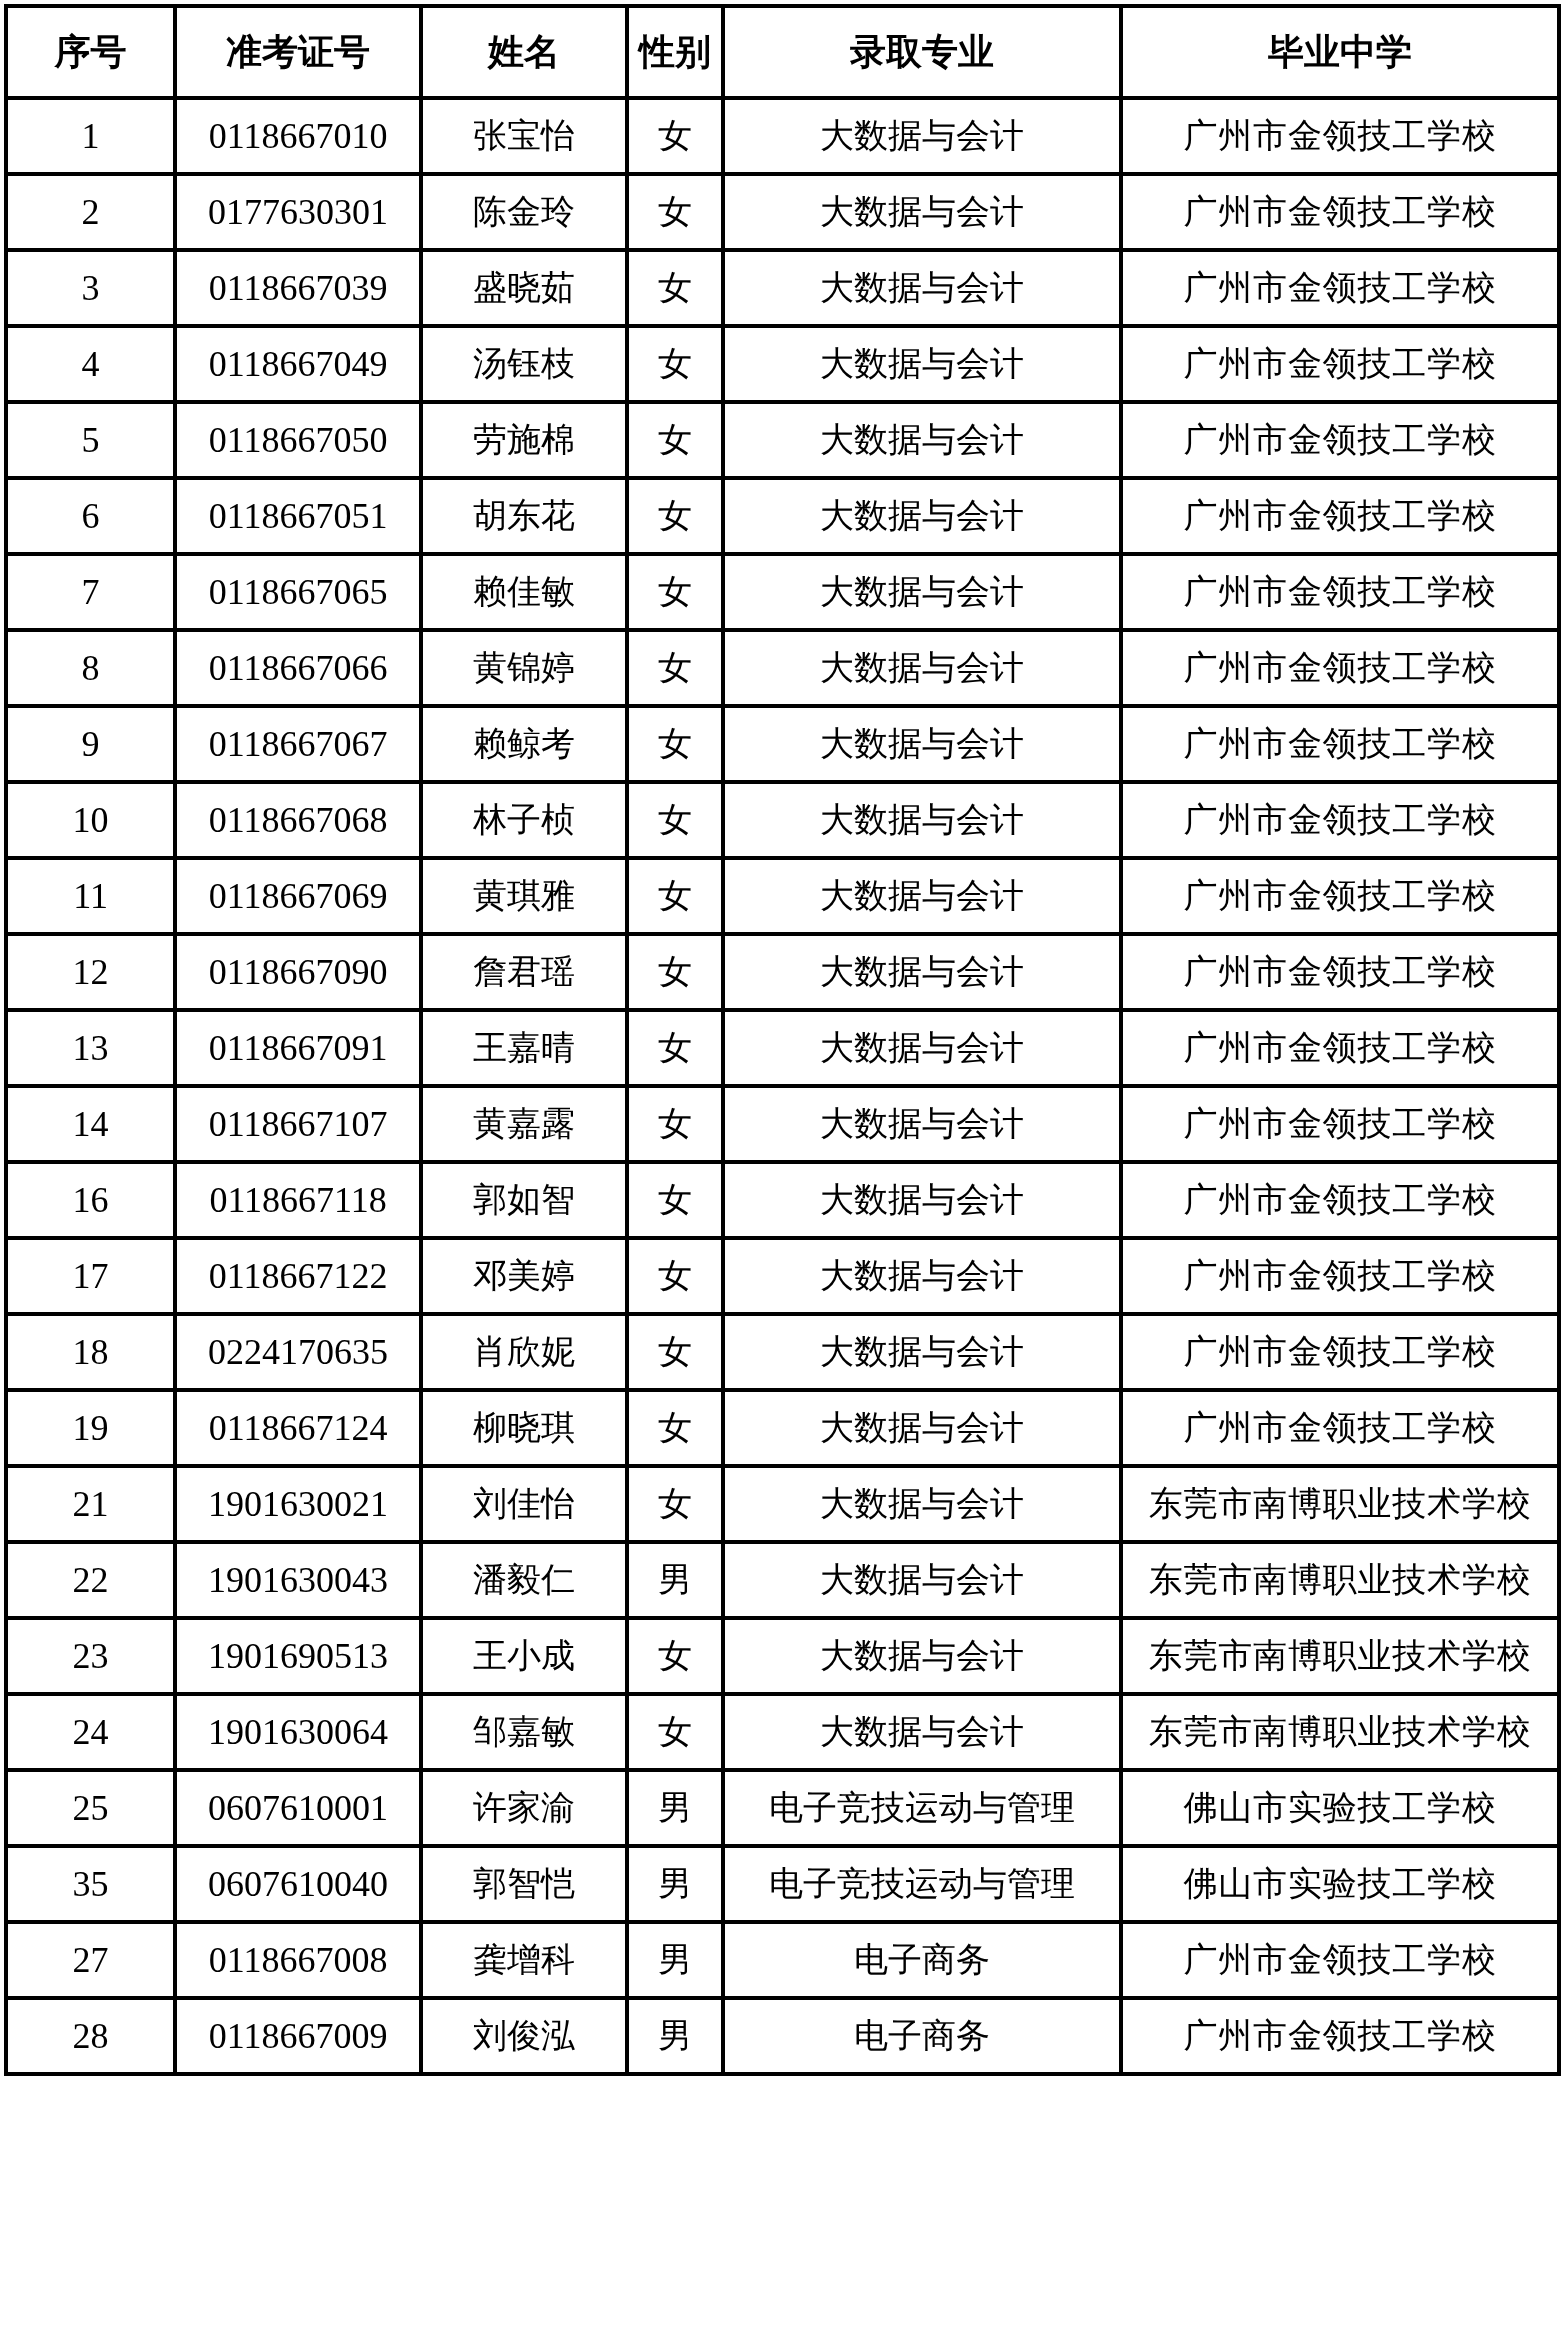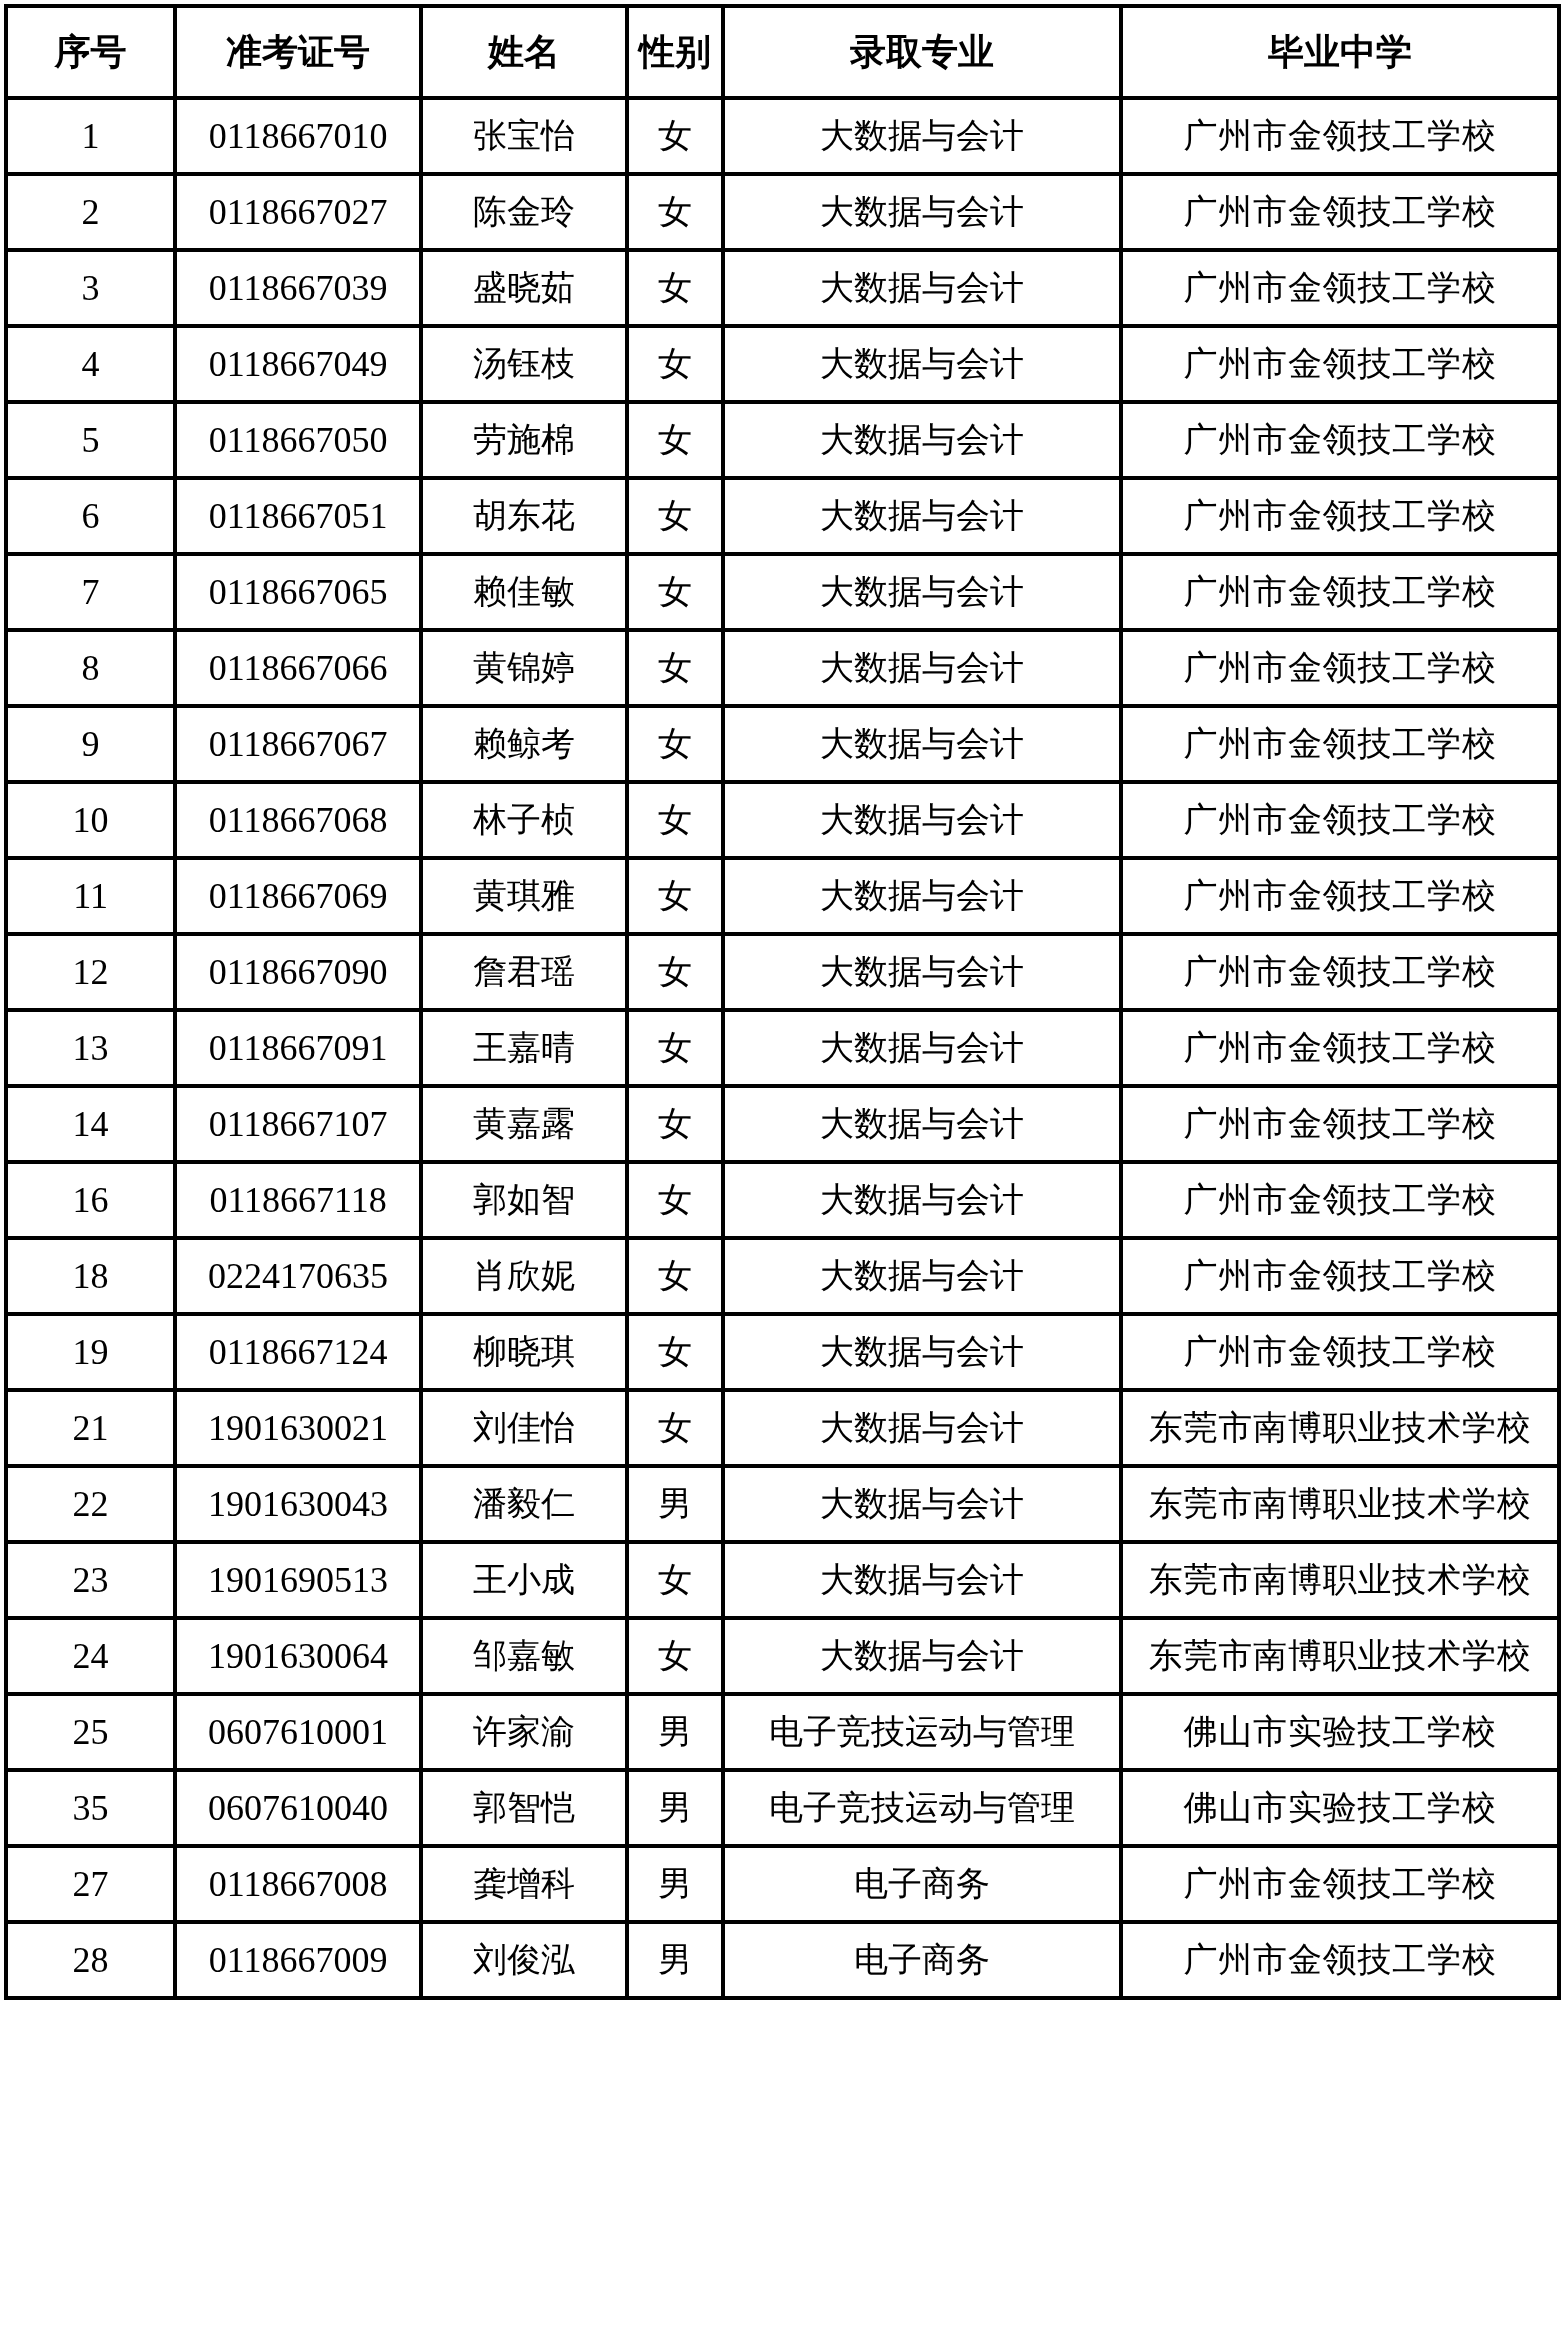--- a/index.html
+++ b/index.html
@@ -89,21 +89,21 @@
         <tr>
           <td class="num">1</td>
           <td class="ticket">0118667010</td>
           <td class="name">张宝怡</td>
           <td class="gender">女</td>
           <td class="major">大数据与会计</td>
           <td class="school">广州市金领技工学校</td>
         </tr>
         <tr>
           <td class="num">2</td>
-          <td class="ticket">0118667027</td>
+          <td class="ticket">0177630301</td>
           <td class="name">陈金玲</td>
           <td class="gender">女</td>
           <td class="major">大数据与会计</td>
           <td class="school">广州市金领技工学校</td>
         </tr>
         <tr>
           <td class="num">3</td>
           <td class="ticket">0118667039</td>
           <td class="name">盛晓茹</td>
           <td class="gender">女</td>
@@ -195,20 +195,28 @@
           <td class="ticket">0118667107</td>
           <td class="name">黄嘉露</td>
           <td class="gender">女</td>
           <td class="major">大数据与会计</td>
           <td class="school">广州市金领技工学校</td>
         </tr>
         <tr>
           <td class="num">16</td>
           <td class="ticket">0118667118</td>
           <td class="name">郭如智</td>
+          <td class="gender">女</td>
+          <td class="major">大数据与会计</td>
+          <td class="school">广州市金领技工学校</td>
+        </tr>
+        <tr>
+          <td class="num">17</td>
+          <td class="ticket">0118667122</td>
+          <td class="name">邓美婷</td>
           <td class="gender">女</td>
           <td class="major">大数据与会计</td>
           <td class="school">广州市金领技工学校</td>
         </tr>
         <tr>
           <td class="num">18</td>
           <td class="ticket">0224170635</td>
           <td class="name">肖欣妮</td>
           <td class="gender">女</td>
           <td class="major">大数据与会计</td>

